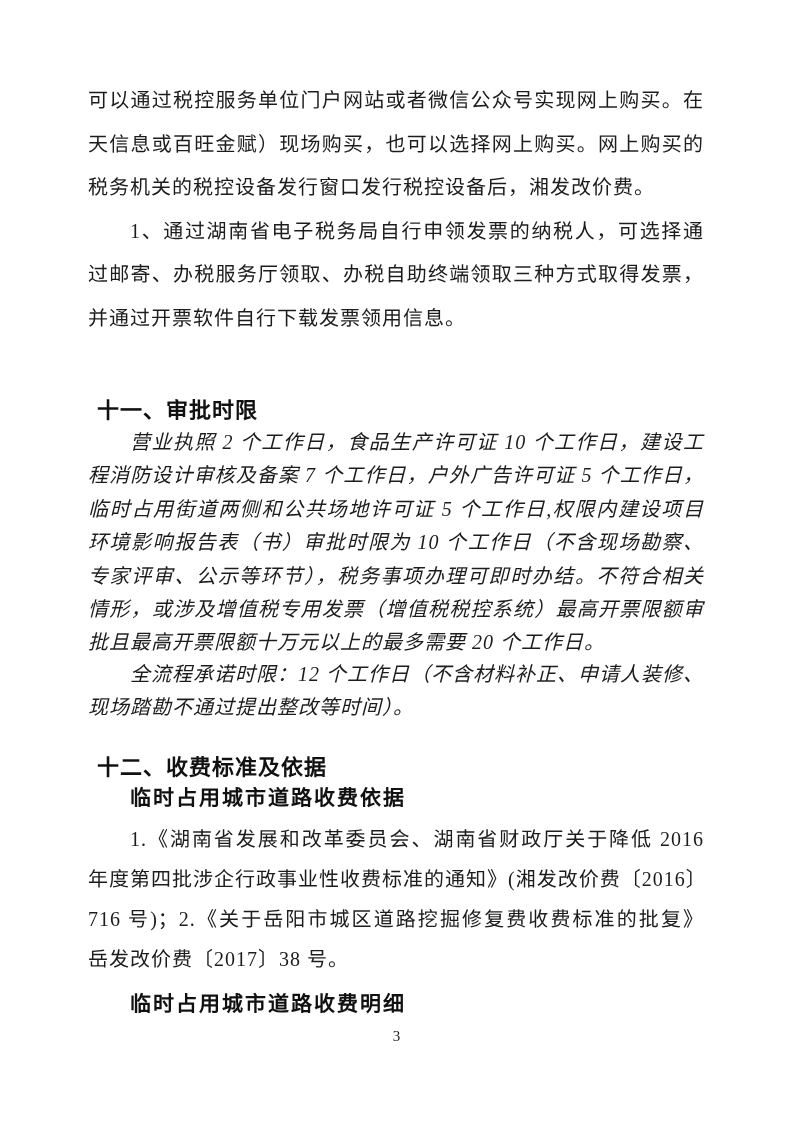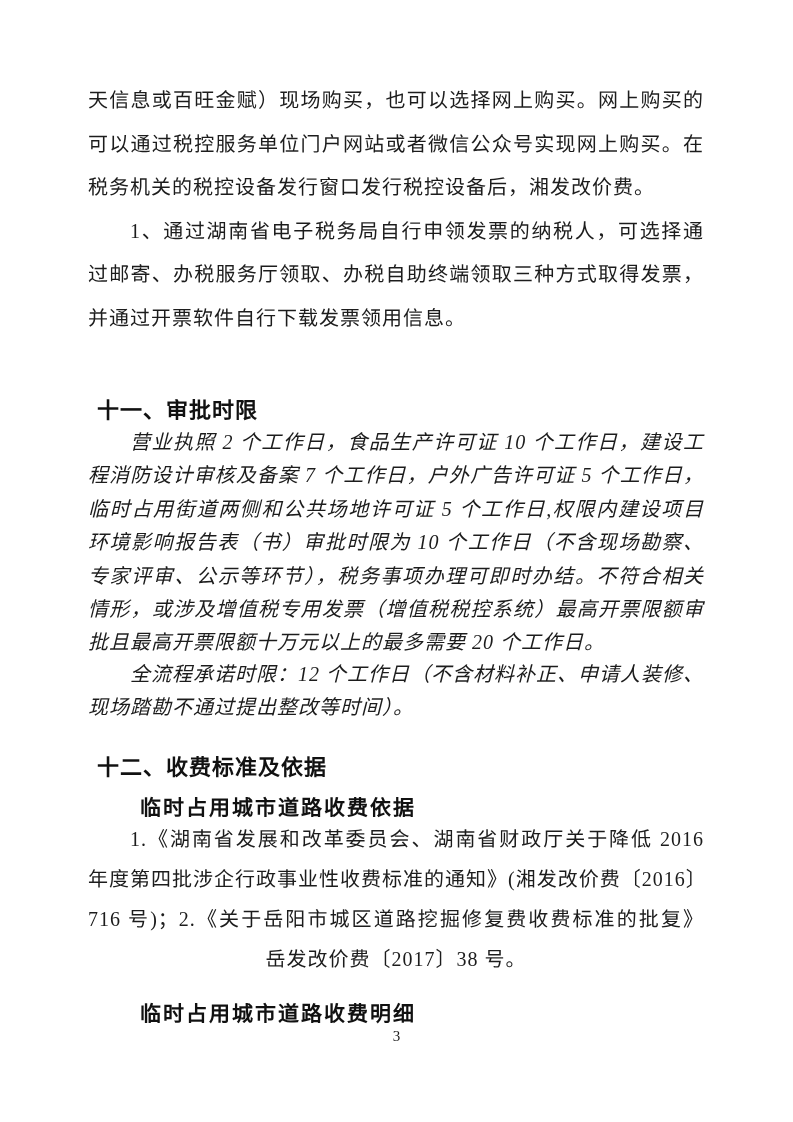--- a/index.html
+++ b/index.html
@@ -30,37 +30,37 @@
   .j {            
     text-align: justify;
     text-align-last: justify;
     text-justify: inter-character;
   }
   .ind {          
     padding-left: 42px;
   }
   .intro .line   { line-height: 43.5px; }
   .s11  .line    { line-height: 33.4px; font-style: italic; }
-  .s12  .line    { line-height: 40px; text-align: center; }
+  .s12  .line    { line-height: 40px; }
   .heading {
     position: absolute;
     left: 88px;
     margin: 9px;
     font-family: "Liberation Sans", "DejaVu Sans", sans-serif;
     font-weight: 700;
     font-size: 22px;
     line-height: 26px;
     letter-spacing: 1px;
     color: #111111;
     white-space: nowrap;
   }
   .subheading {
     position: absolute;
     left: 130px;
-    margin: 10px;
+    margin: 0;
     font-family: "Liberation Sans", "DejaVu Sans", sans-serif;
     font-weight: 700;
     font-size: 21px;
     line-height: 26px;
     letter-spacing: 2px;
     color: #111111;
     white-space: nowrap;
   }
   .page-number {
     position: absolute;
@@ -72,22 +72,22 @@
     line-height: 18px;
     color: #1c1c1c;
   }
 </style>
 </head>
 <body>
 
 <div class="page">
 
   <div class="block intro" style="top:79px">
+    <div class="line j">可以通过税控服务单位门户网站或者微信公众号实现网上购买。在</div>
     <div class="line j">天信息或百旺金赋）现场购买，也可以选择网上购买。网上购买的</div>
-    <div class="line j">可以通过税控服务单位门户网站或者微信公众号实现网上购买。在</div>
     <div class="line">税务机关的税控设备发行窗口发行税控设备后，湘发改价费。</div>
     <div class="line j ind">1、通过湖南省电子税务局自行申领发票的纳税人，可选择通</div>
     <div class="line j">过邮寄、办税服务厅领取、办税自助终端领取三种方式取得发票，</div>
     <div class="line">并通过开票软件自行下载发票领用信息。</div>
   </div>
 
   <h2 class="heading" style="top:389px">十一、审批时限</h2>
 
   <div class="block s11" style="top:426px">
     <div class="line j ind">营业执照 2 个工作日，食品生产许可证 10 个工作日，建设工</div>

